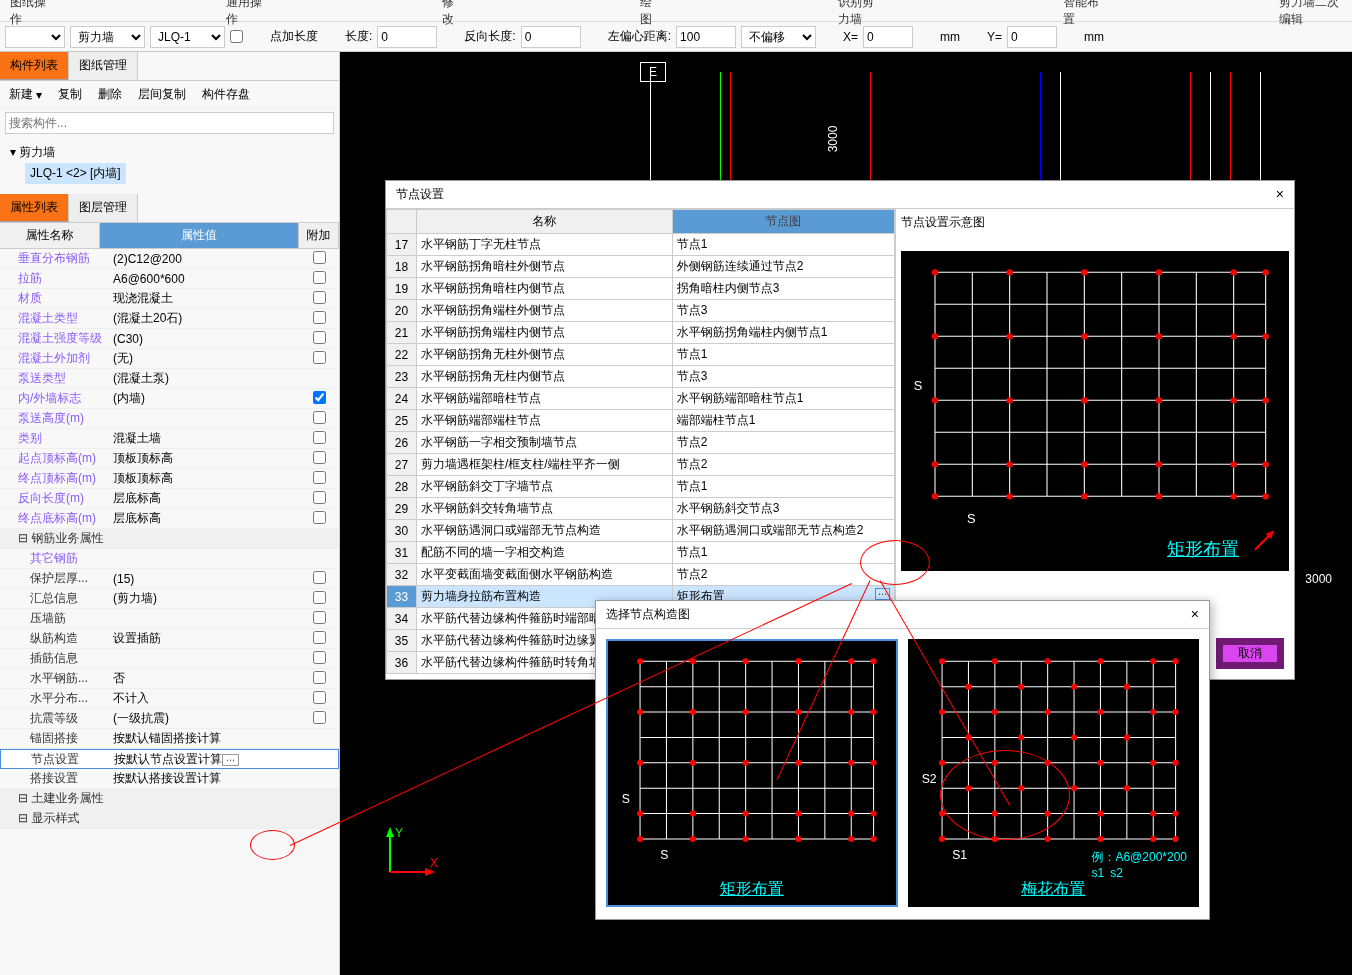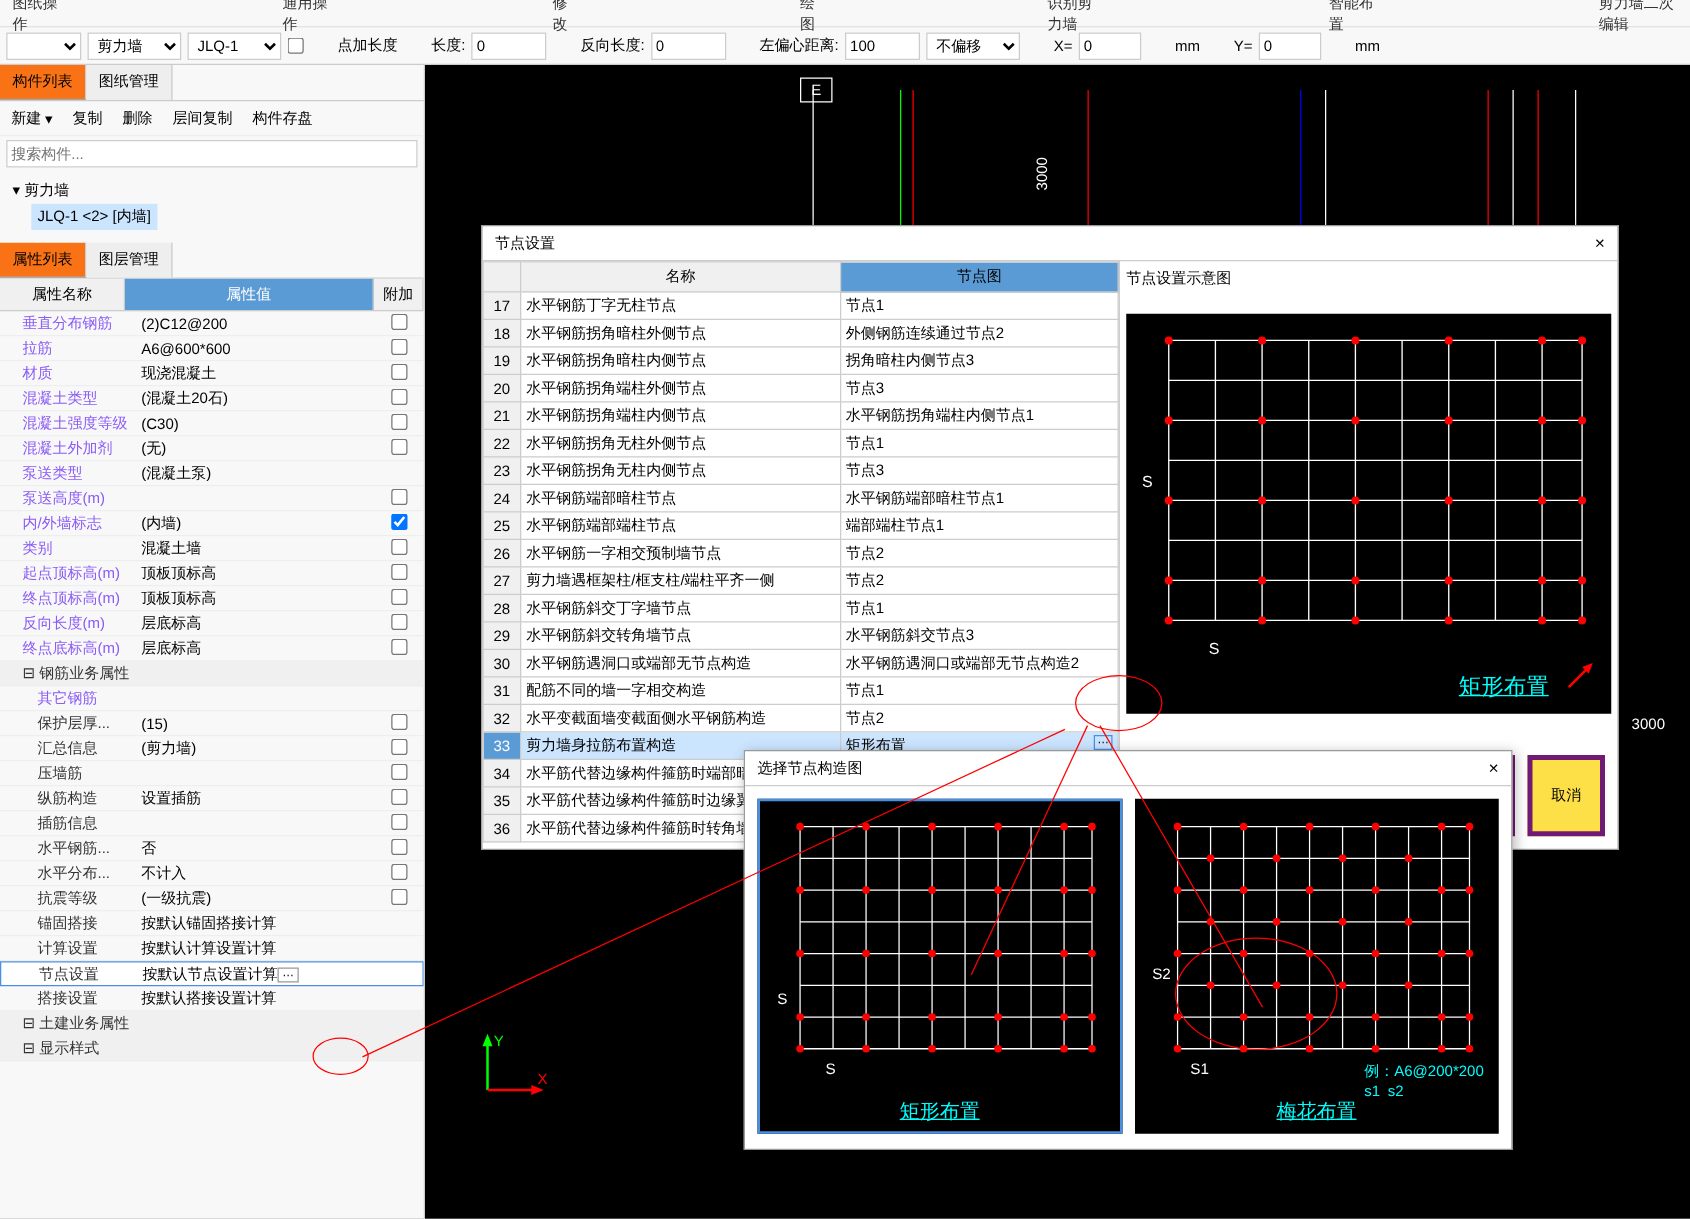--- a/index.html
+++ b/index.html
@@ -47,30 +47,30 @@
 .axis{position:absolute;bottom:90px;left:40px;color:#0f0}
 .dialog{position:absolute;background:#fff;border:1px solid #999;box-shadow:2px 2px 10px rgba(0,0,0,.3)}
 .dlg-title{padding:5px 10px;border-bottom:1px solid #ccc;display:flex;justify-content:space-between}
 .dlg-close{cursor:pointer;font-size:14px}
 .node-dialog{top:180px;left:385px;width:910px;height:500px}
 .node-body{display:flex;height:calc(100% - 30px)}
 .node-left{width:510px;border-right:1px solid #ccc}
 .node-right{flex:1;padding:5px}
 .node-table{width:100%;border-collapse:collapse}
 .node-table th{background:#f0f0f0;border:1px solid #ccc;padding:3px;font-weight:normal}
-.node-table th.img{background:#5b9bd5;color:#000000}
+.node-table th.img{background:#5b9bd5;color:#404040}
 .node-table td{border:1px solid #ccc;padding:2px 4px;height:20px}
 .node-table td.num{background:#f0f0f0;text-align:center;width:30px}
 .node-table tr.sel td{background:#cce5ff}
 .node-table tr.sel td.num{background:#5b9bd5;color:#fff}
 .node-table .more-btn{float:right;border:1px solid #4a90e2;padding:0 2px;font-size:9px;cursor:pointer}
 .preview{background:#000;height:320px;margin-top:20px;position:relative}
 .preview-label{position:absolute;bottom:10px;right:50px;color:#00ffff;text-decoration:underline;font-size:18px}
 .btn-row{position:absolute;bottom:10px;right:10px;display:flex;gap:10px}
-.btn{padding:20px 15px;border:4px solid #701a75;background:#fde047;cursor:pointer}
+.btn{padding:0 15px;border:7px solid #701a75;background:#d946ef;cursor:pointer}
 .select-dialog{top:600px;left:595px;width:615px;height:320px}
 .select-body{display:flex;padding:10px;gap:10px;height:calc(100% - 30px)}
 .select-opt{flex:1;background:#000;position:relative;border:2px solid transparent}
 .select-opt.sel{border:2px solid #4a90e2}
 .opt-label{position:absolute;bottom:5px;left:50%;transform:translateX(-50%);color:#00ffff;text-decoration:underline;font-size:16px}
 .opt-example{position:absolute;bottom:25px;right:10px;color:#00ffff;font-size:11px}
 .arrow-line{position:absolute;border-top:1px solid red;transform-origin:left center;z-index:100}
 .circle{position:absolute;border:1px solid red;border-radius:50%;z-index:99}
 svg.grid{width:100%;height:100%}
 </style>
@@ -175,32 +175,32 @@
             <div class="chk"><input type="checkbox" style=""></div>
           </div>
           <div class="prop-row">
             <div class="num"></div>
             <div class="name">泵送类型</div>
             <div class="val">(混凝土泵)</div>
             <div class="chk"></div>
           </div>
           <div class="prop-row">
             <div class="num"></div>
-            <div class="name">泵送高度(m)</div>
-            <div class="val"></div>
-            <div class="chk"><input type="checkbox" style=""></div>
-          </div>
-          <div class="prop-row">
-            <div class="num"></div>
             <div class="name">内/外墙标志</div>
             <div class="val">(内墙)</div>
             <div class="chk"><input type="checkbox" checked="" style=""></div>
           </div>
           <div class="prop-row">
             <div class="num"></div>
+            <div class="name">泵送高度(m)</div>
+            <div class="val"></div>
+            <div class="chk"><input type="checkbox" style=""></div>
+          </div>
+          <div class="prop-row">
+            <div class="num"></div>
             <div class="name">类别</div>
             <div class="val">混凝土墙</div>
             <div class="chk"><input type="checkbox" style=""></div>
           </div>
           <div class="prop-row">
             <div class="num"></div>
             <div class="name">起点顶标高(m)</div>
             <div class="val">顶板顶标高</div>
             <div class="chk"><input type="checkbox" style=""></div>
           </div>
@@ -279,26 +279,20 @@
           <div class="prop-row">
             <div class="num"></div>
             <div class="name black" style="padding-left:15px">抗震等级</div>
             <div class="val">(一级抗震)</div>
             <div class="chk"><input type="checkbox" style=""></div>
           </div>
           <div class="prop-row">
             <div class="num"></div>
             <div class="name black" style="padding-left:15px">锚固搭接</div>
             <div class="val">按默认锚固搭接计算</div>
-            <div class="chk"></div>
-          </div>
-          <div class="prop-row">
-            <div class="num"></div>
-            <div class="name black" style="padding-left:15px">计算设置</div>
-            <div class="val">按默认计算设置计算</div>
             <div class="chk"></div>
           </div>
           <div class="prop-row sel">
             <div class="num"></div>
             <div class="name black" style="padding-left:15px">节点设置</div>
             <div class="val">按默认节点设置计算<span class="btn-more">⋯</span></div>
             <div class="chk"></div>
           </div>
           <div class="prop-row">
             <div class="num"></div>

